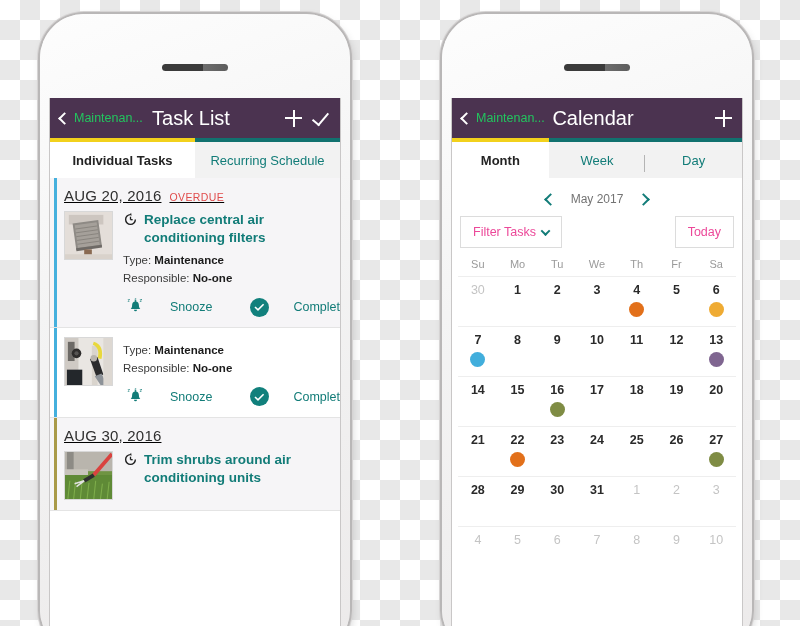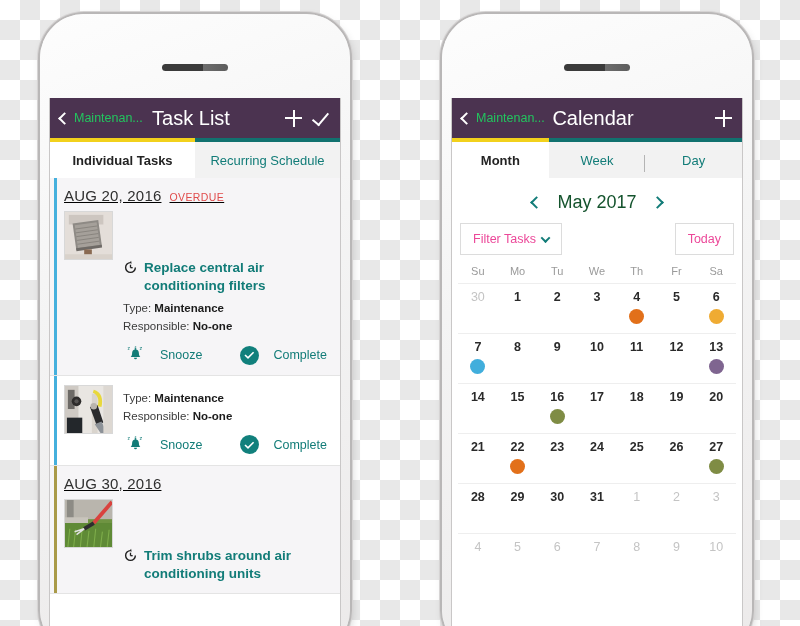--- a/index.html
+++ b/index.html
@@ -169,54 +169,54 @@
     width: 49px; height: 49px;
     flex: 0 0 49px;
     border: 1px solid #d8d8d8;
     overflow: hidden;
     background: #ddd;
   }
   .thumb svg { display: block; width: 100%; height: 100%; }
 
   .task-main { flex: 1; min-width: 0; }
 
-  .task-title-row { display: flex; gap: 6px; align-items: flex-start; margin-top: 48px; }
+  .task-title-row { display: flex; gap: 6px; align-items: flex-start; }
   .ic-recur {
     flex: 0 0 auto; margin-top: 1px;
   }
   .task-title {
     font-size: 13.5px;
     font-weight: bold;
     color: #127c78;
     line-height: 1.35;
   }
   .task-meta { margin-top: 5px; font-size: 11.5px; color: #3b3b3b; line-height: 1.55; }
   .task-meta b { color: #1b1b1b; }
 
   .task-actions {
     display: flex; align-items: center; gap: 38px;
     margin-top: 9px; padding-left: 2px;
   }
-  .act { display: flex; align-items: center; gap: 14px; font-size: 12.5px; color: #127c78; }
+  .act { display: flex; align-items: center; gap: 24px; font-size: 12.5px; color: #127c78; }
   .act-label { color: #127c78; }
 
   .complete-dot {
     width: 19px; height: 19px; border-radius: 50%;
     background: #11807c;
     display: flex; align-items: center; justify-content: center;
   }
 
   
   .cal-wrap { background: #ffffff; padding: 0; height: 100%; display: flex; flex-direction: column; }
 
   .month-nav {
     display: flex; align-items: center; justify-content: center;
     gap: 16px; padding: 14px 0 10px;
   }
-  .month-label { font-size: 18px; color: #14532d; }
+  .month-label { font-size: 12px; color: #737373; }
   .arw {
     width: 9px; height: 9px;
     border-top: 2px solid #127c78;
     border-right: 2px solid #127c78;
   }
   .arw.l { transform: rotate(-135deg); }
   .arw.r { transform: rotate(45deg); }
 
   .cal-controls {
     display: flex; justify-content: space-between; align-items: center;

